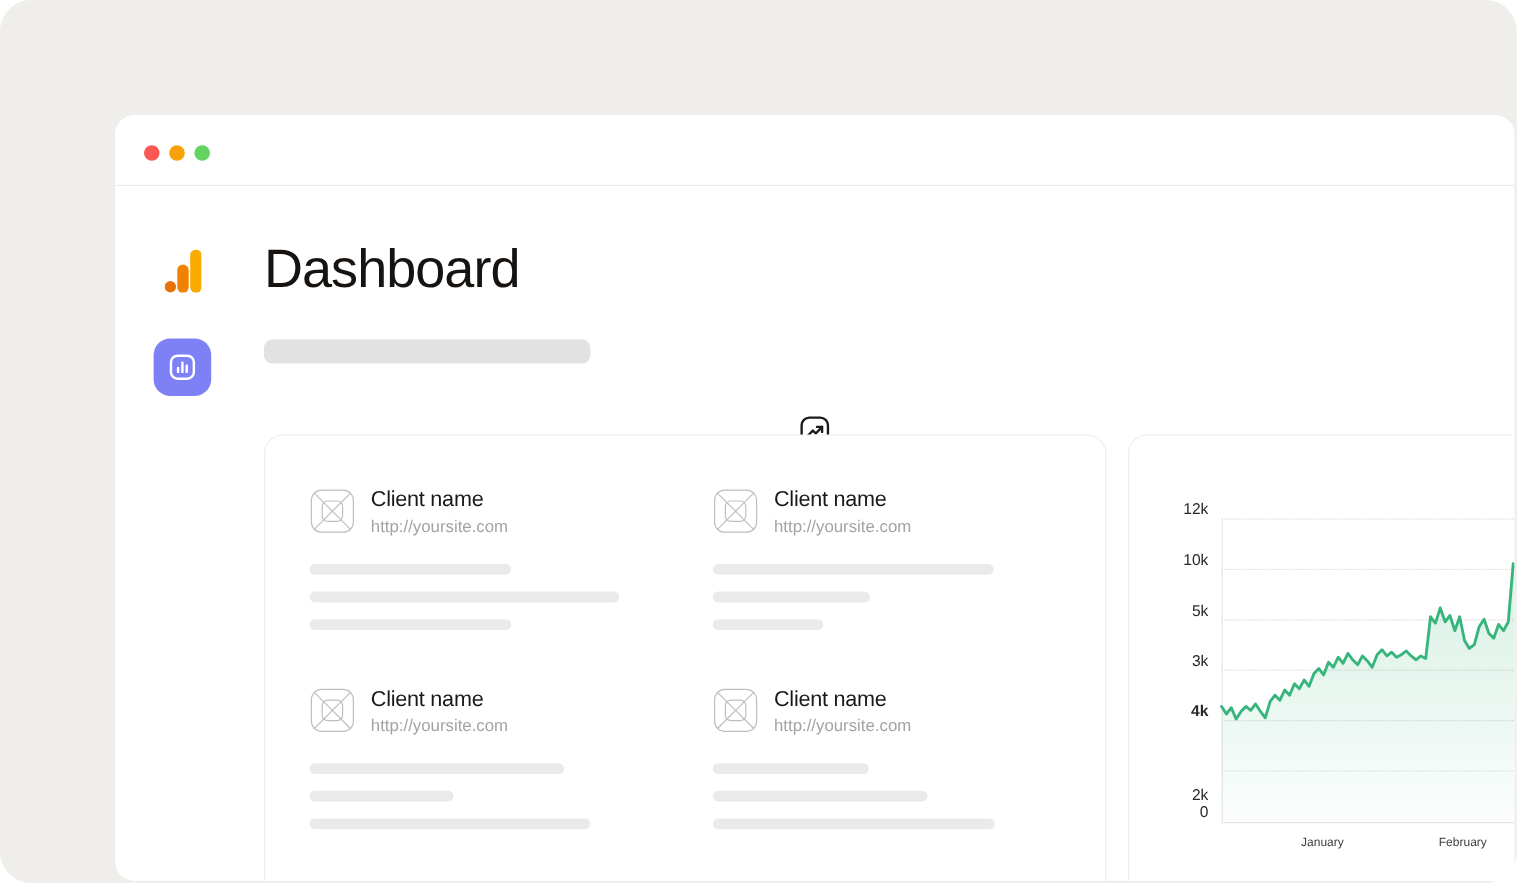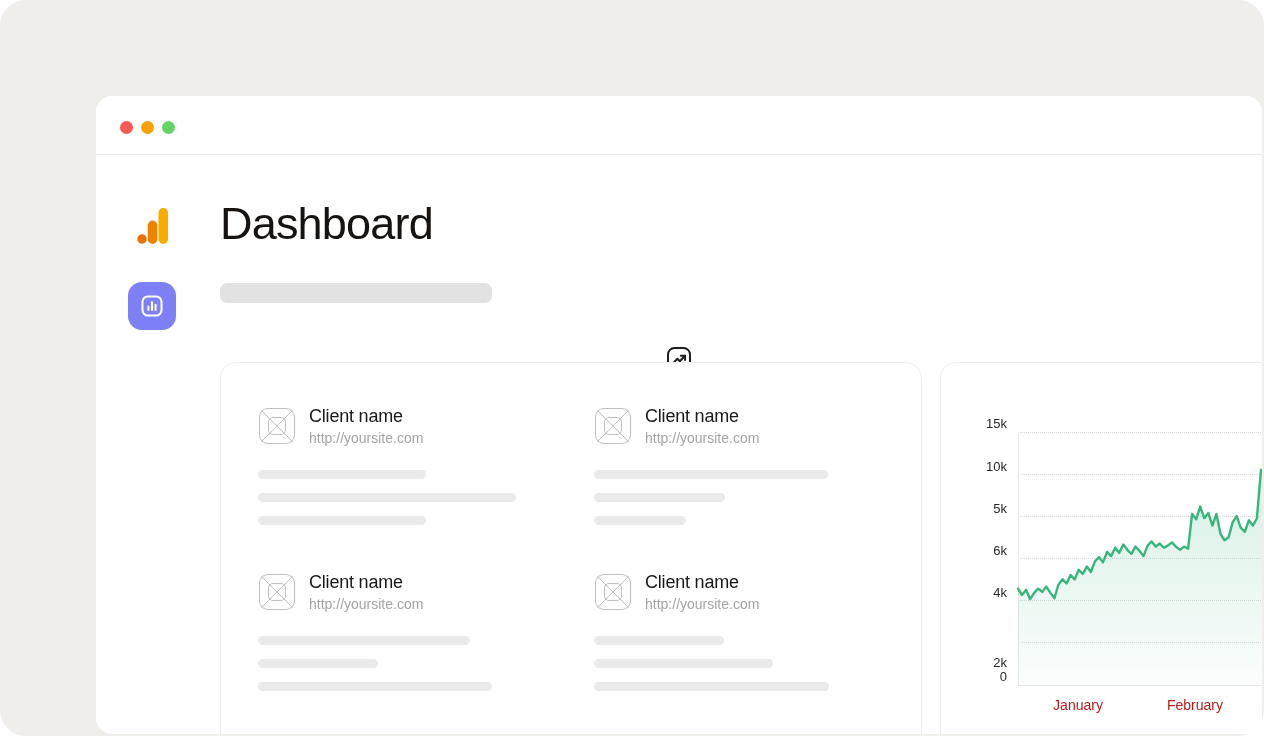--- a/index.html
+++ b/index.html
@@ -42,21 +42,21 @@
   .client-meta { margin-left:13px; }
   .client-title { font-size:18px; font-weight:400; color:#191919; line-height:22px; letter-spacing:-0.2px; }
   .client-url { font-size:14px; color:#a3a3a3; margin-top:3px; }
   .skel-lines { position:absolute; left:0; top:65px; }
   .skel { height:9px; border-radius:4.5px; background:#eaeaea; margin-bottom:14px; }
 
   
   .gridline { position:absolute; left:77px; right:0; height:0; border-top:1.5px dotted #d9d9d9; }
   .gridline.base { border-top:1px solid #e4e4e4; }
   .y-label { position:absolute; left:10px; width:56px; text-align:right; font-size:13px; color:#29292b; }
-  .x-label { position:absolute; top:334px; transform:translateX(-50%); font-size:14px; color:#b91c1c; }
+  .x-label { position:absolute; top:334px; transform:translateX(-50%); font-size:10px; color:#404040;margin-left:24px; }
   .y-axis-line { position:absolute; left:77px; top:69px; width:1px; height:253px; background:#e7e7e7; }
   .plot { position:absolute; left:77px; top:58px; overflow:visible; }
 </style>
 </head>
 <body>
 
 <div class="canvas-bg"></div>
 
 <div class="app-window">
 
@@ -180,29 +180,29 @@
         </div>
   </div>
     </div>
 
   <div class="card chart-card" id="chartCard">
       <div class="gridline base" style="top: 321.5px;"></div>
       <div class="y-label" style="top: 306px;">0</div>
       <div class="gridline" style="top: 279.4px;"></div>
       <div class="y-label" style="top: 263.9px; margin-top: 28px;">2k</div>
       <div class="gridline" style="top: 237.3px;"></div>
-      <div class="y-label" style="top: 221.8px;">4k</div>
+      <div class="y-label" style="top: 221.8px; font-weight: bold;">4k</div>
       <div class="gridline" style="top: 195.2px;"></div>
-      <div class="y-label" style="top: 179.7px;">6k</div>
+      <div class="y-label" style="top: 179.7px;">3k</div>
       <div class="gridline" style="top: 153.1px;"></div>
       <div class="y-label" style="top: 137.6px;">5k</div>
       <div class="gridline" style="top: 111px;"></div>
       <div class="y-label" style="top: 95.5px;">10k</div>
       <div class="gridline" style="top: 68.9px;"></div>
-      <div class="y-label" style="top: 53.4px;">15k</div>
+      <div class="y-label" style="top: 53.4px;">12k</div>
       <div class="y-axis-line"></div>
       <div class="x-label" style="left: 137px;">January</div>
       <div class="x-label" style="left: 254px;">February</div>
       <svg class="plot" width="247" height="266" viewBox="0 0 247 266">
         <defs>
           <linearGradient id="areaGrad" x1="0" y1="0" x2="0" y2="1">
      <stop offset="0" stop-color="#37b57c" stop-opacity="0.20"></stop>
      <stop offset="1" stop-color="#37b57c" stop-opacity="0.02"></stop>
    </linearGradient>
         </defs>

